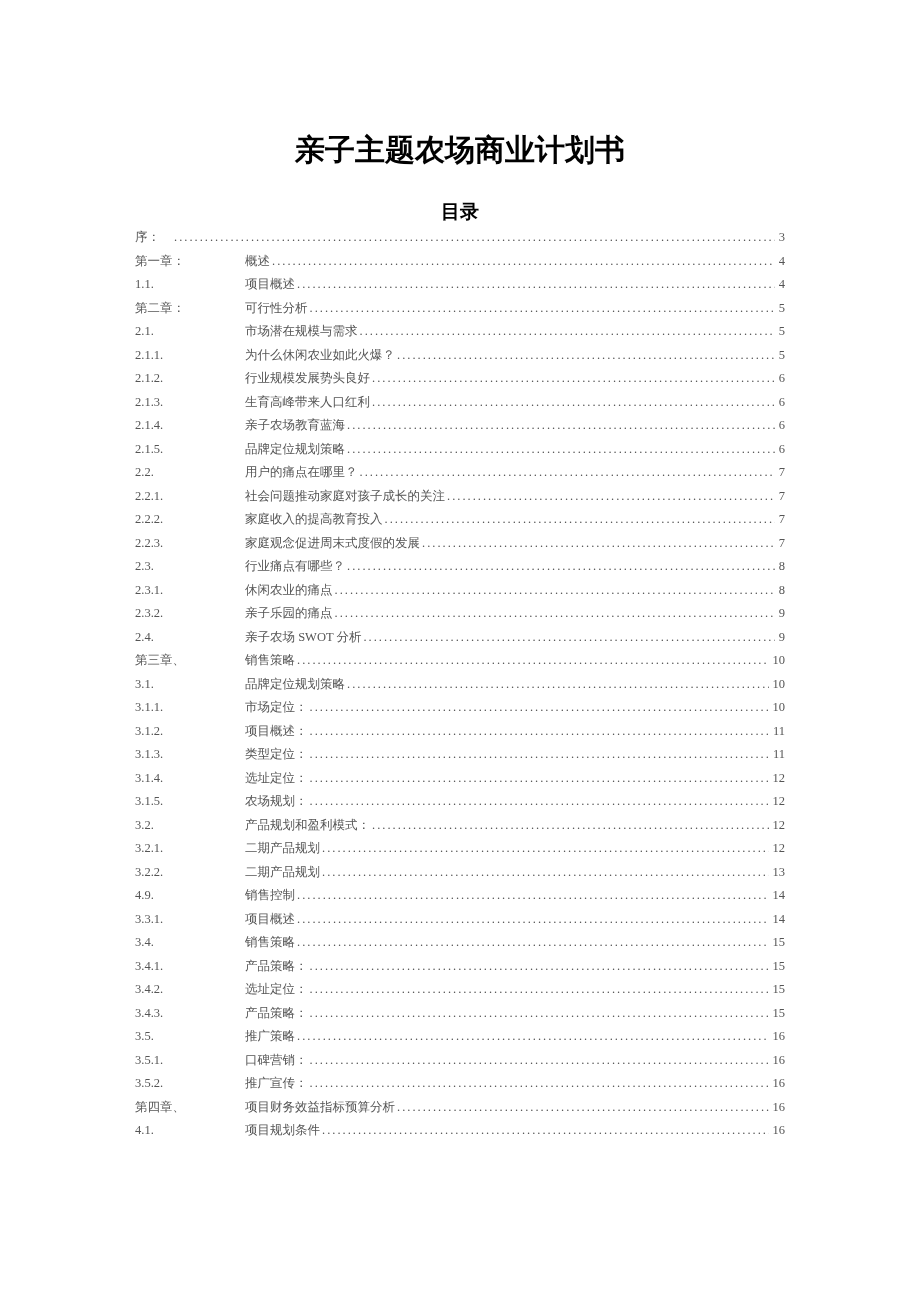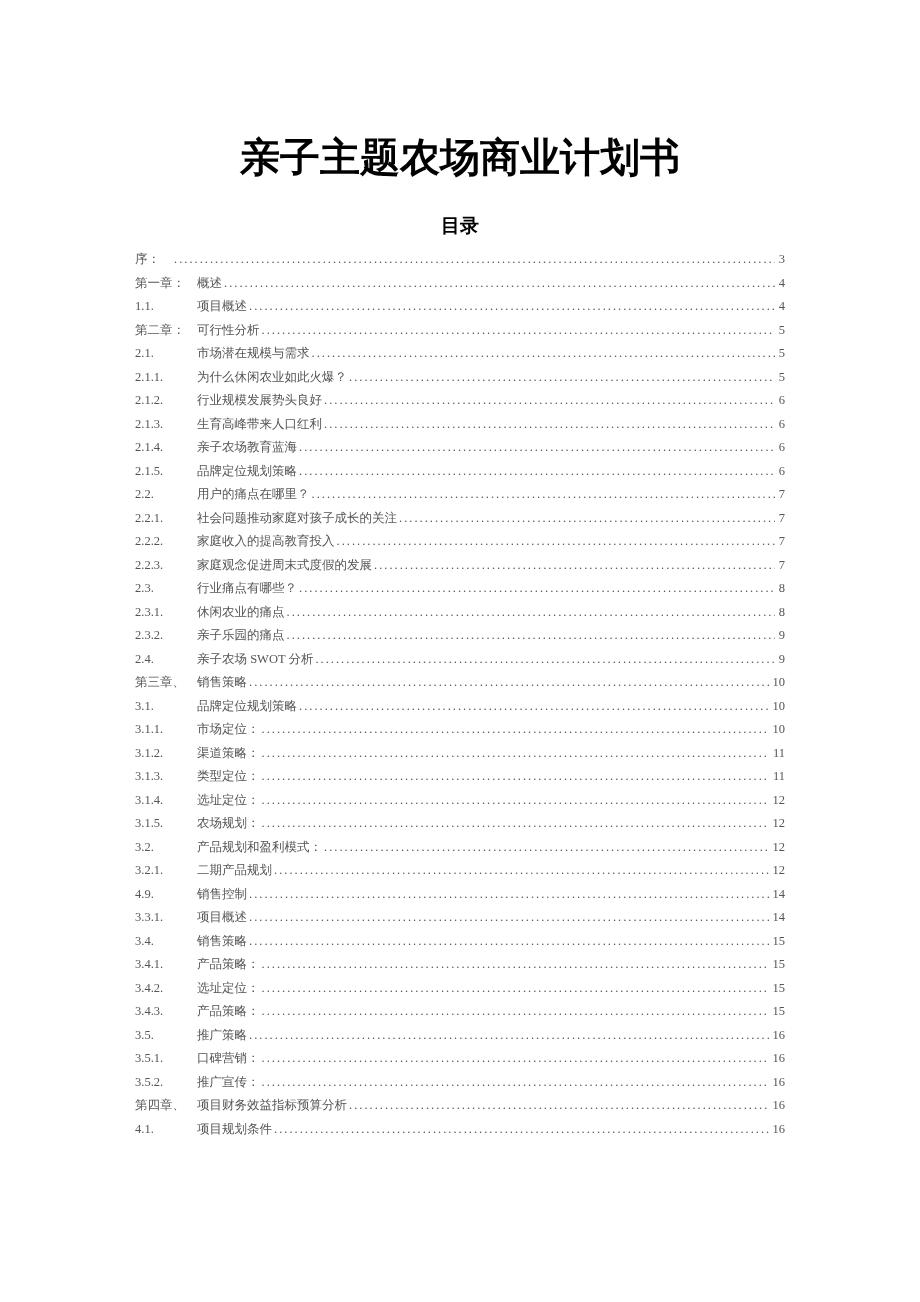--- a/index.html
+++ b/index.html
@@ -9,51 +9,52 @@
     }
     body {
       background: #ffffff;
       font-family: "SimSun", "宋体", serif;
       width: 920px;
       height: 1302px;
       padding: 130px 135px 100px 135px;
     }
     .doc-title {
       font-family: "SimHei", "黑体", sans-serif;
-      font-size: 40px;
+      font-size: 30px;
       font-weight: bold;
       text-align: center;
       margin-bottom: 28px;
       color: #000;
     }
     .toc-title {
       font-family: "SimSun", "宋体", serif;
       font-size: 19px;
       text-align: center;
-      margin-bottom: 14px;
+      margin-bottom: 6px;
       color: #000;
     }
     .toc-list {
       list-style: none;
     }
     .toc-item {
       display: flex;
       align-items: baseline;
       font-size: 12.5px;
       color: #555;
       line-height: 1;
       margin-bottom: 11.0px;
       white-space: nowrap;
     }
     .toc-section {
       flex-shrink: 0;
       padding-right: 12px;
     }
     .toc-label {
       flex-shrink: 0;
+      margin-left: 48px;
     }
     .toc-dots {
       flex: 1;
       overflow: hidden;
       letter-spacing: 2px;
       color: #555;
       margin: 0 2px;
     }
     .toc-dots::after {
       content: ".....................................................................................................................................................................................................................";
@@ -192,21 +193,21 @@
       <span class="toc-page">10</span>
     </li>
     <li class="toc-item indent-1">
       <span class="toc-section">3.1.1.</span>
       <span class="toc-label">市场定位：</span>
       <span class="toc-dots"></span>
       <span class="toc-page">10</span>
     </li>
     <li class="toc-item indent-1">
       <span class="toc-section">3.1.2.</span>
-      <span class="toc-label">渠道策略：</span>
+      <span class="toc-label">项目概述：</span>
       <span class="toc-dots"></span>
       <span class="toc-page">11</span>
     </li>
     <li class="toc-item indent-1">
       <span class="toc-section">3.1.3.</span>
       <span class="toc-label">类型定位：</span>
       <span class="toc-dots"></span>
       <span class="toc-page">11</span>
     </li>
     <li class="toc-item indent-1">
@@ -225,20 +226,26 @@
       <span class="toc-section">3.2.</span>
       <span class="toc-label">产品规划和盈利模式：</span>
       <span class="toc-dots"></span>
       <span class="toc-page">12</span>
     </li>
     <li class="toc-item indent-1">
       <span class="toc-section">3.2.1.</span>
       <span class="toc-label">二期产品规划</span>
       <span class="toc-dots"></span>
       <span class="toc-page">12</span>
+    </li>
+    <li class="toc-item indent-1">
+      <span class="toc-section">3.2.2.</span>
+      <span class="toc-label">二期产品规划</span>
+      <span class="toc-dots"></span>
+      <span class="toc-page">13</span>
     </li>
     <li class="toc-item indent-1">
       <span class="toc-section">4.9.</span>
       <span class="toc-label">销售控制</span>
       <span class="toc-dots"></span>
       <span class="toc-page">14</span>
     </li>
     <li class="toc-item indent-1">
       <span class="toc-section">3.3.1.</span>
       <span class="toc-label">项目概述</span>

